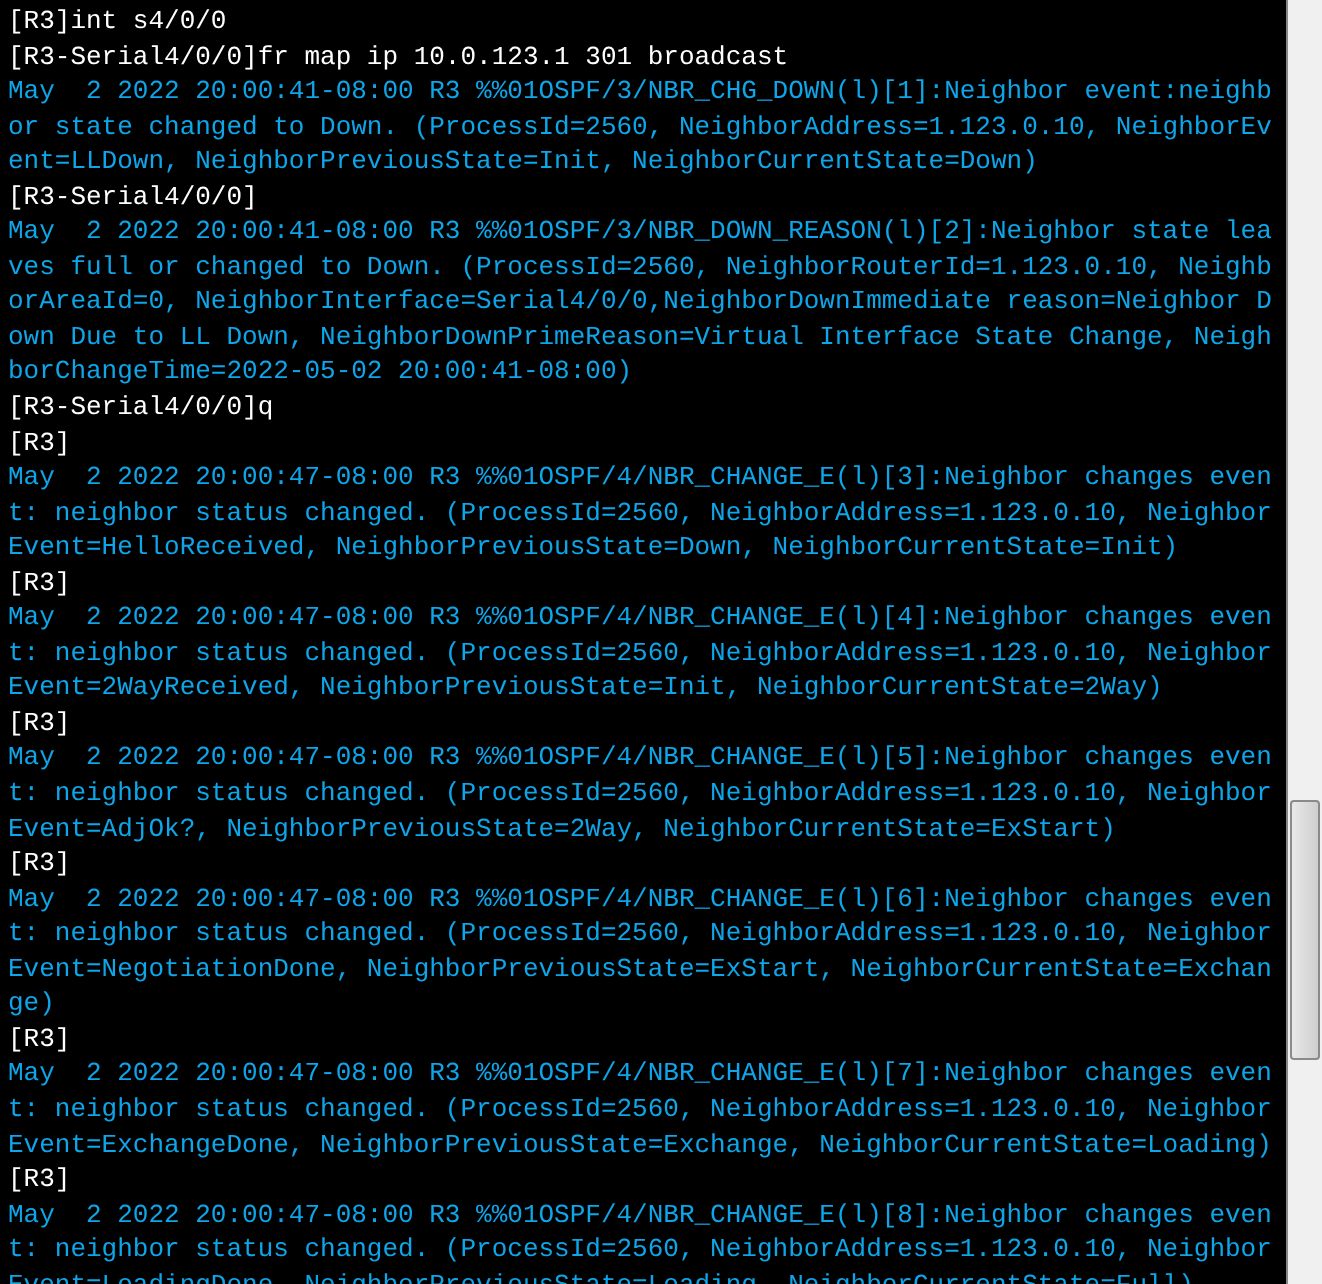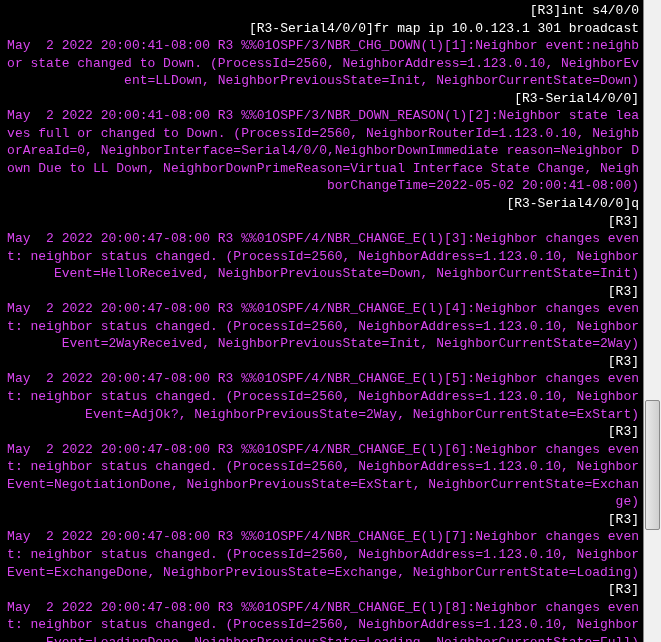--- a/index.html
+++ b/index.html
@@ -15,23 +15,23 @@
   }
   .terminal {
     width: 643px;
     height: 642px;
     background: #000;
     padding: 2px 4px;
     overflow: hidden;
     white-space: pre-wrap;
     word-break: break-all;
   }
-  .line { display: block; text-align: right; }
+  .line { display: block; }
   .cmd { color: #ffffff; }
-  .log { color: #d946ef; }
+  .log { color: #0ea5e9; }
   .scrollbar-track {
     position: absolute;
     right: 0;
     top: 0;
     width: 18px;
     height: 642px;
     background: #f0f0f0;
     border-left: 1px solid #888;
   }
   .scrollbar-thumb {

